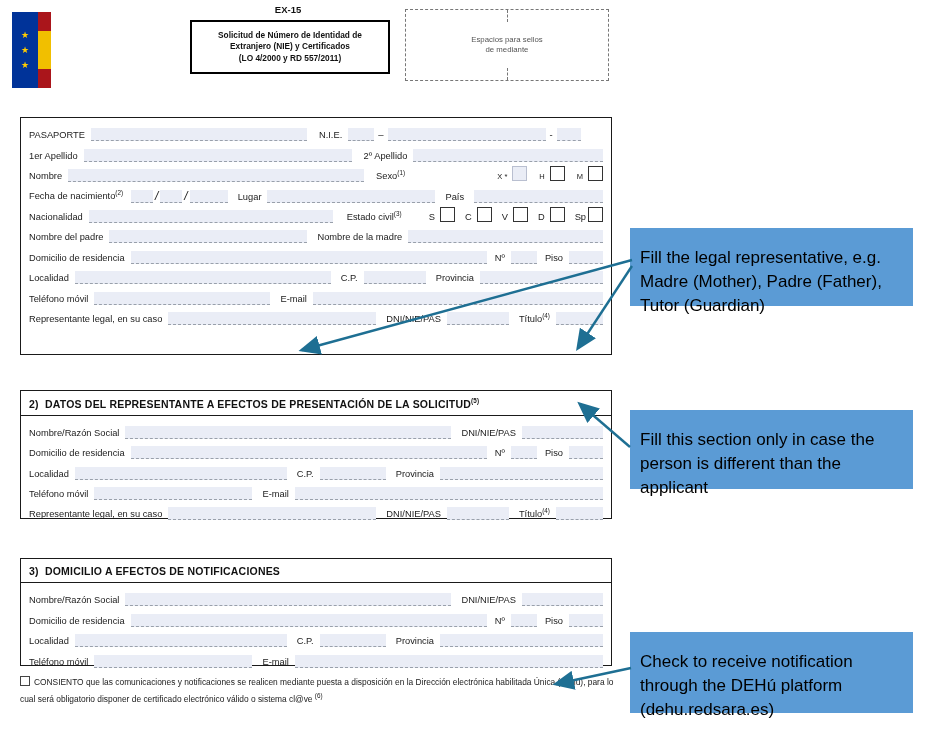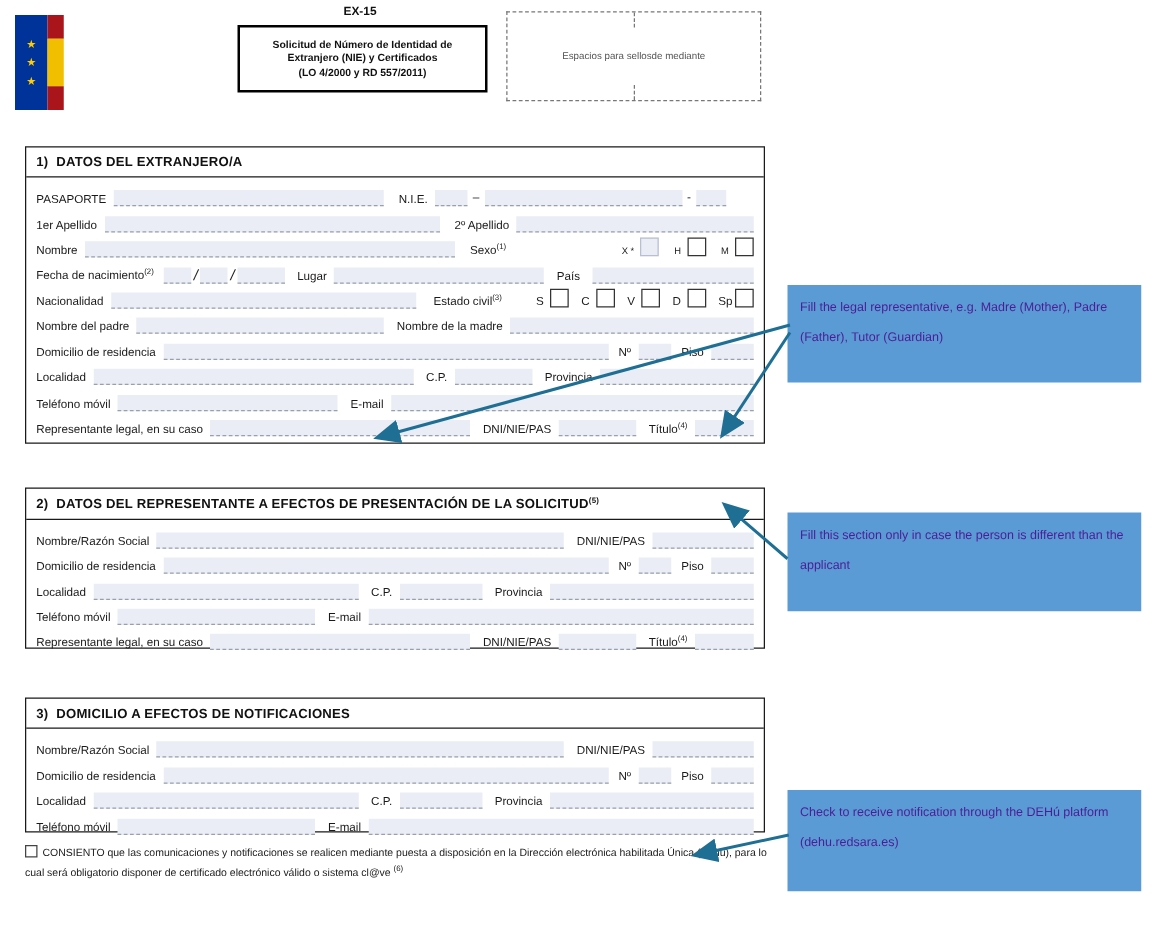--- a/index.html
+++ b/index.html
@@ -17,21 +17,21 @@
   .logo .main{flex:1;background:#F1BF00;display:flex;align-items:center;justify-content:center;gap:6px;}
   .logo .gov-text{font-size:7.5px;font-weight:bold;color:#494538;letter-spacing:.4px;line-height:9px;}
   .ex15{position:absolute;left:190px;top:4px;width:196px;text-align:center;font-weight:bold;font-size:9.5px;}
   .titlebox{
     position:absolute;left:190px;top:20px;width:196px;height:50px;border:2px solid #000;
     display:flex;flex-direction:column;align-items:center;justify-content:center;
     font-weight:bold;font-size:8.3px;line-height:11.5px;text-align:center;
   }
   .stampbox{
     position:absolute;left:405px;top:9px;width:204px;height:72px;border:1.6px dashed #777;
-    display:flex;flex-direction:row;align-items:center;justify-content:center;
+    display:flex;flex-direction:column;align-items:center;justify-content:center;
     font-size:7.8px;color:#555;line-height:10px;text-align:center;box-sizing:border-box;
   }
   .stampbox .tick{position:absolute;left:50%;width:0;border-left:1.6px dashed #777;height:12px;}
   .tick.top{top:0;} .tick.bot{bottom:0;}
   
   .section{position:absolute;left:20px;width:592px;border:1.6px solid #1a1a1a;box-sizing:border-box;background:#fff;}
   .sec-head{border-bottom:1.6px solid #1a1a1a;padding:6px 8px 5px 8px;font-weight:bold;font-size:10.5px;letter-spacing:.2px;}
   .rows{padding:3px 8px 5px 8px;}
   .row{display:flex;align-items:flex-end;height:20.4px;}
   .lb{font-size:9.3px;color:#1a1a1a;white-space:nowrap;flex:none;padding-bottom:1px;}
@@ -41,22 +41,22 @@
   .cb{width:15px;height:15px;border:1px solid #333;background:#fff;box-sizing:border-box;flex:none;}
   .cb.shaded{background:#eaedf6;border:1px solid #b9bfd0;}
   .sp{flex:1 1 auto;}
   .dash{font-size:9.5px;padding:0 4px 1px 4px;}
   .slash{font-size:12px;padding:0 2px 0 2px;font-style:italic;}
   
   .consent{position:absolute;left:20px;top:676px;width:596px;font-size:8.4px;line-height:13px;color:#1a1a1a;}
   .consent .box{display:inline-block;width:8px;height:8px;border:1px solid #444;vertical-align:-1px;margin-right:4px;}
   
   .ann{
-    position:absolute;left:630px;width:283px;background:#5b9bd5;color:#4c1d95;
-    font-size:10px;line-height:24px;padding:7px 10px;box-sizing:border-box;
+    position:absolute;left:630px;width:283px;background:#5b9bd5;color:#000000;
+    font-size:17px;line-height:24px;padding:18px 10px;box-sizing:border-box;
   }
   .overlay{position:absolute;left:0;top:0;pointer-events:none;}
 </style>
 </head>
 <body>
 
 <div class="logo">
   <div class="eu">
     <span>★</span>
     <span>★</span>
@@ -78,21 +78,20 @@
 </div>
 
 <div class="stampbox">
   <div class="tick top"></div>
   <div class="tick bot"></div>
   <div>Espacios para sellos</div>
   <div>de mediante</div>
 </div>
 
 <div class="section" style="top:117px;height:238px;">
-  <div class="sec-head">1)&nbsp;&nbsp;DATOS DEL EXTRANJERO/A</div>
   <div class="rows">
     <div class="row">
       <span class="lb" style="margin-right:6px">PASAPORTE</span>
       <span class="f" style="width:216px"></span>
       <span class="lb" style="margin-left:12px;margin-right:6px">N.I.E.</span>
       <span class="f" style="width:26px"></span>
       <span class="dash lb">–</span>
       <span class="f" style="width:158px"></span>
       <span class="dash lb">-</span>
       <span class="f" style="width:24px"></span>

